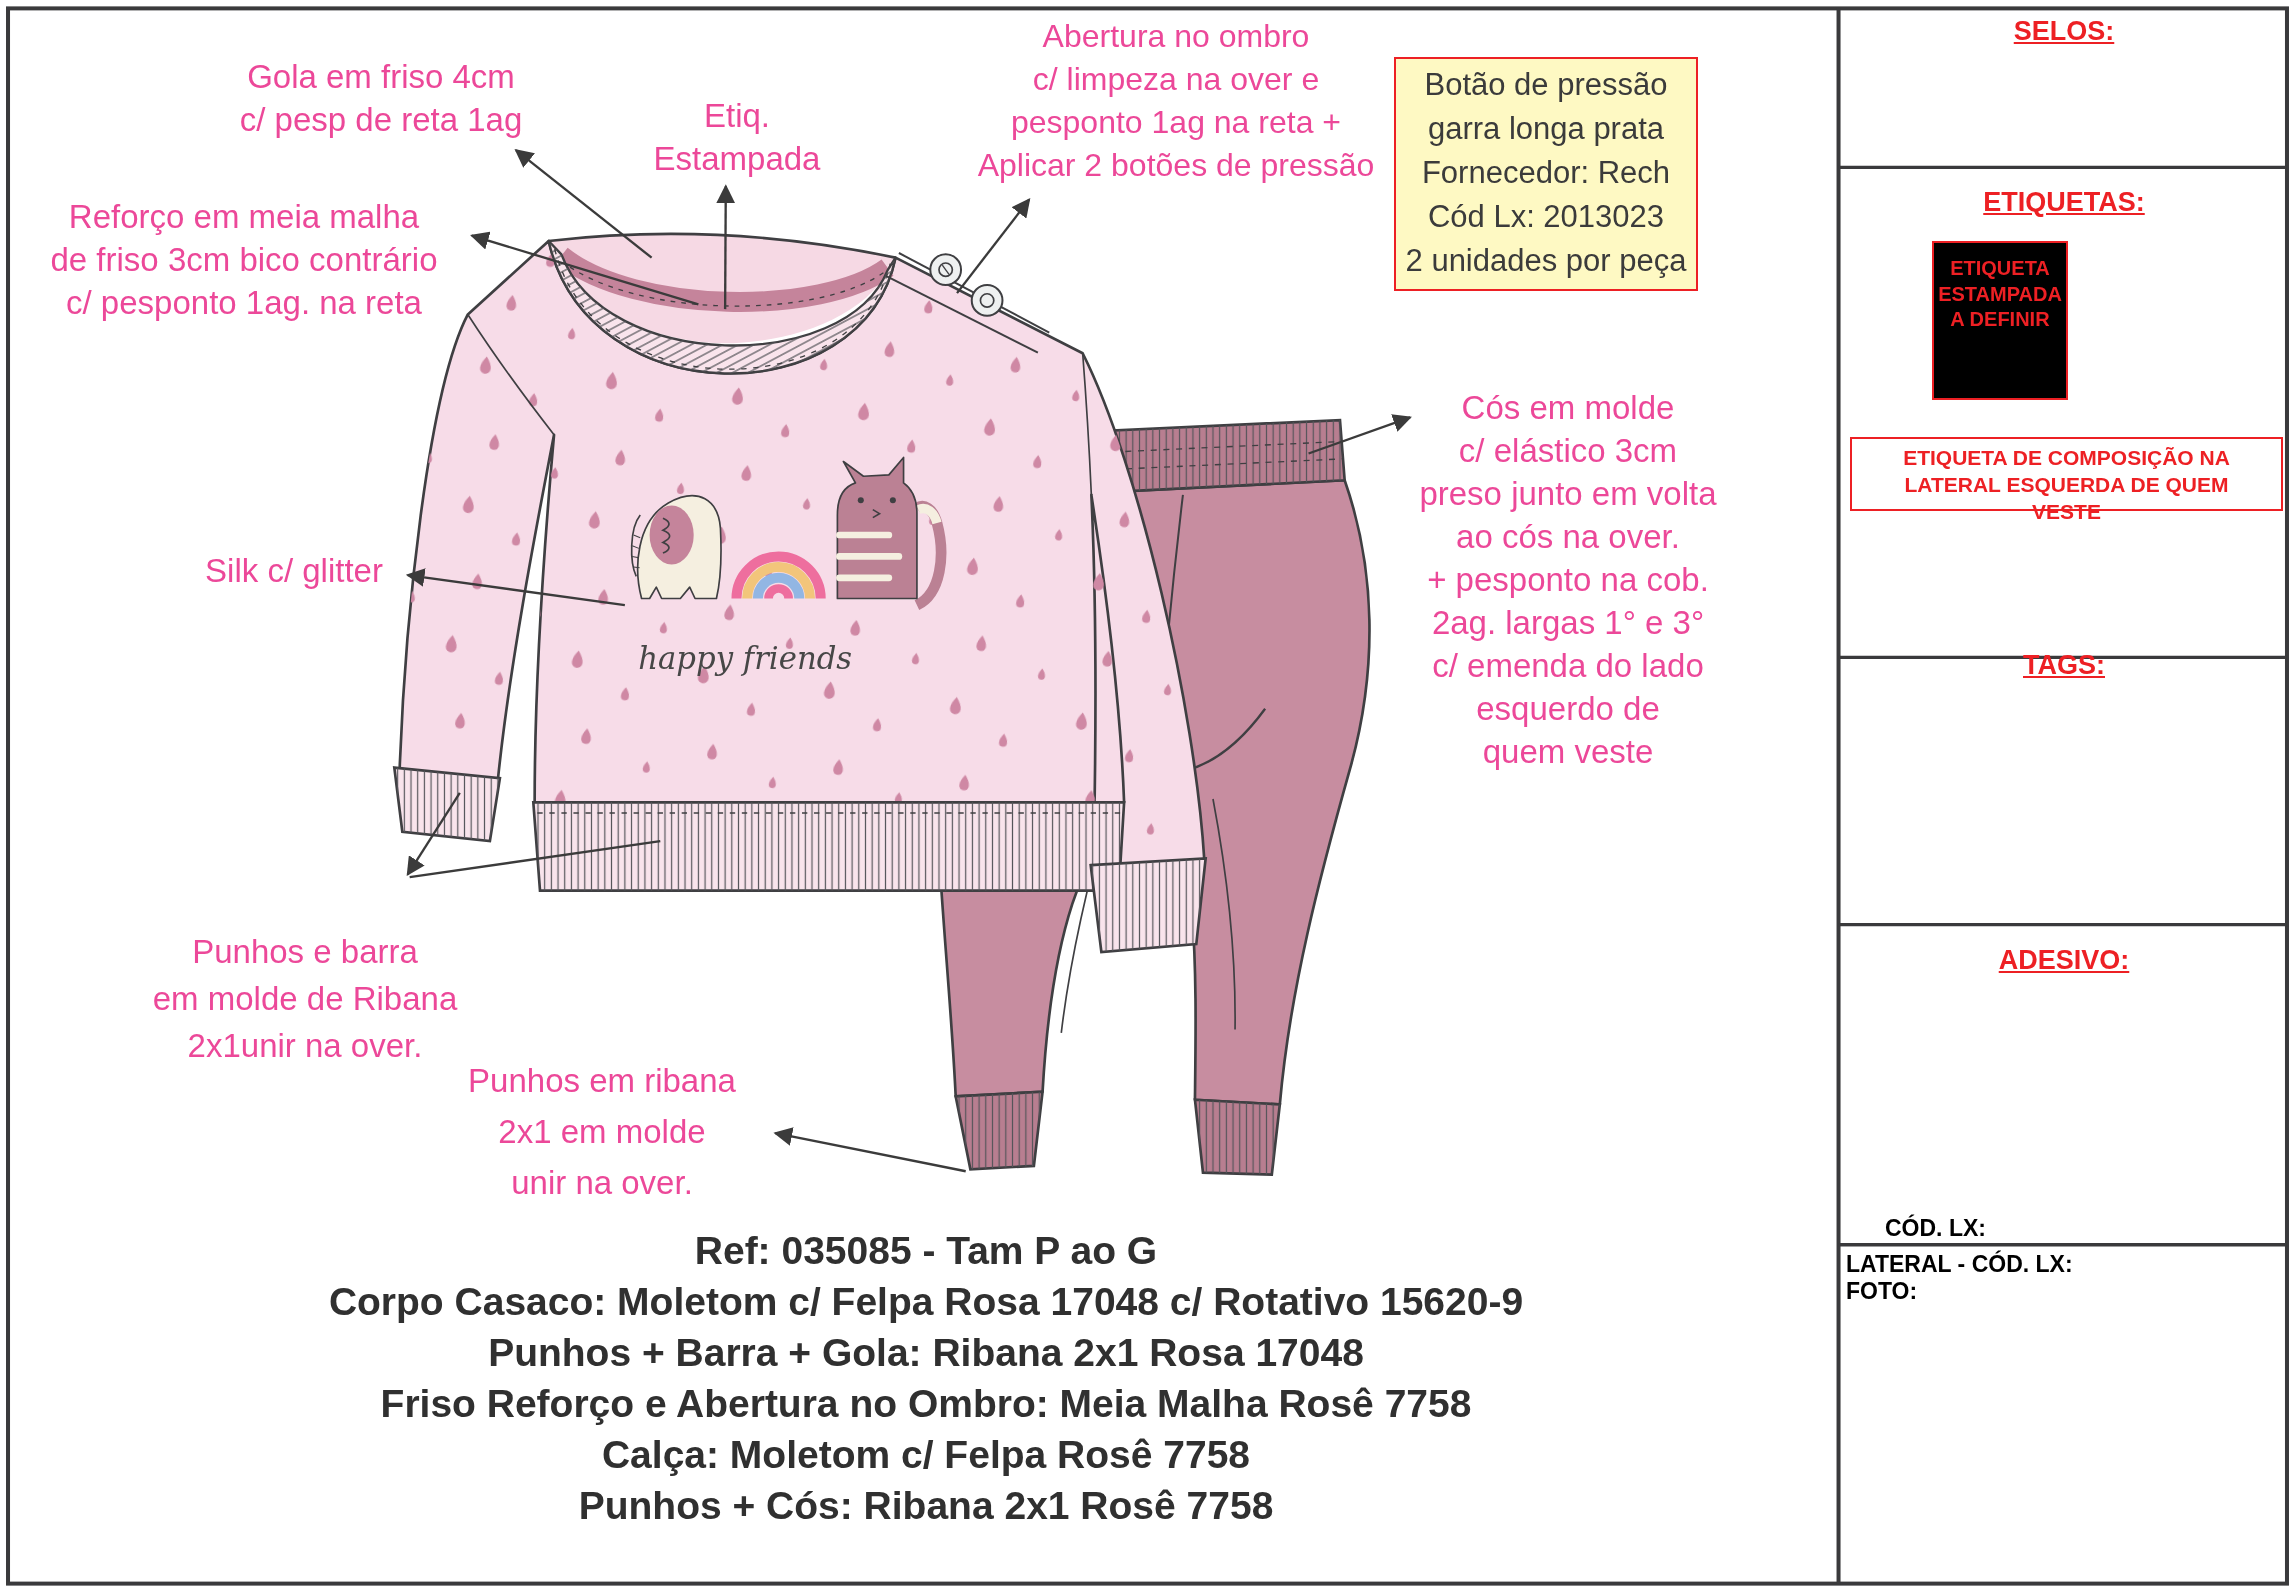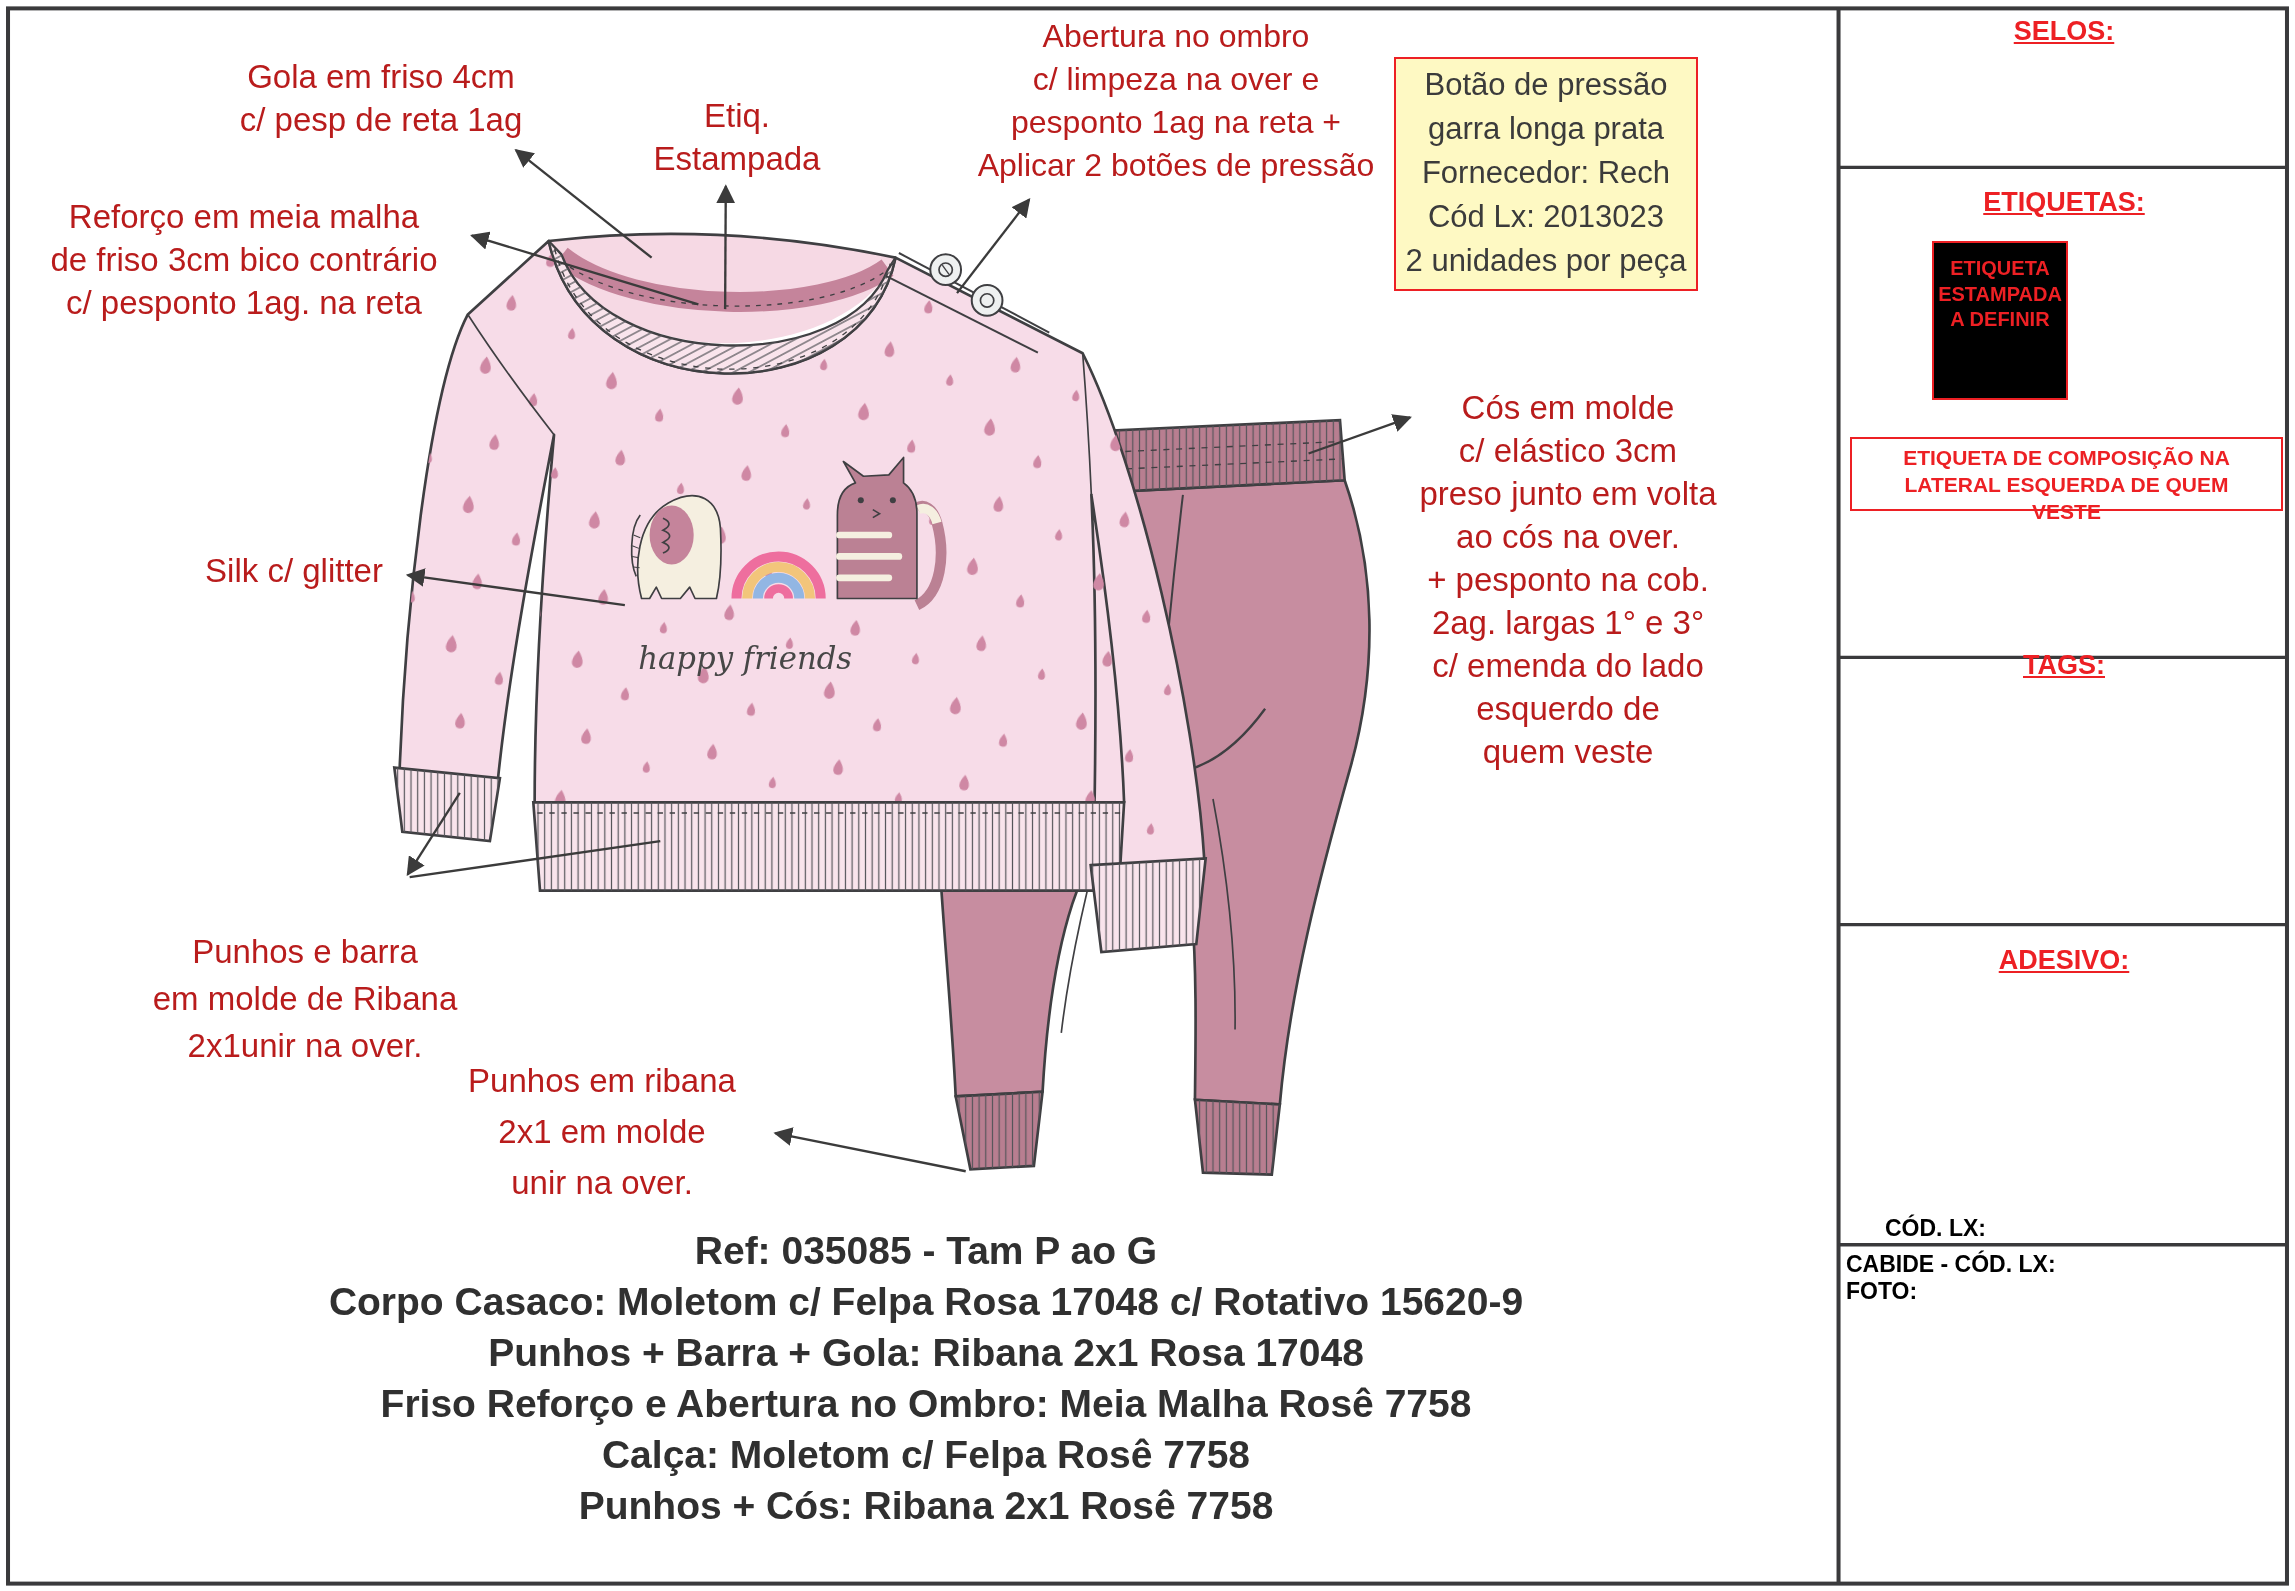--- a/index.html
+++ b/index.html
@@ -1,20 +1,20 @@
 <!DOCTYPE html>
 <html style="font-size:10.7px"><head>
 <meta charset="utf-8">
 <style>
   html,body{margin:0;padding:0;background:#ffffff;}
   .page{position:relative;width:2295px;height:1592px;background:#fff;overflow:hidden;
         font-family:"Liberation Sans",sans-serif;color:#3b3b3b;}
   svg.draw{position:absolute;left:0;top:0;z-index:1;}
   .txt{position:absolute;z-index:2;white-space:pre-line;text-align:center;
-       transform:translateX(-50%);font-size:33px;line-height:43px;color:#b91c1c;}
+       transform:translateX(-50%);font-size:33px;line-height:43px;color:#ec4899;}
   .ann-gola{left:381px;top:55px;}
   .ann-etiq{left:737px;top:94px;}
   .ann-abertura{left:1176px;top:14.7px;font-size:32px;}
   .ann-reforco{left:244px;top:195px;}
   .ann-silk{left:294px;top:549px;}
   .ann-cos{left:1568px;top:386px;}
   .ann-punhos-barra{left:305px;top:928px;line-height:47px;}
   .ann-punhos-ribana{left:602px;top:1055px;line-height:51px;}
   .note-box{position:absolute;z-index:2;left:1394px;top:57px;width:304px;height:234px;
        box-sizing:border-box;background:#fef9c3;border:2.7px solid #ed2024;
@@ -265,17 +265,17 @@
   <div class="sidebar-h sb-etiquetas">ETIQUETAS:</div>
   <div class="etq-box">ETIQUETA
 ESTAMPADA
 A DEFINIR</div>
   <div class="comp-box">ETIQUETA DE COMPOSIÇÃO NA
 LATERAL ESQUERDA DE QUEM
 VESTE</div>
   <div class="sidebar-h sb-tags">TAGS:</div>
   <div class="sidebar-h sb-adesivo">ADESIVO:</div>
   <div class="sb-plain sb-codlx">CÓD. LX:</div>
-  <div class="sb-plain sb-cabide">CABIDE - CÓD. LX:</div>
+  <div class="sb-plain sb-cabide">LATERAL - CÓD. LX:</div>
   <div class="sb-plain sb-foto">FOTO:</div>
 
 </div>
 
 
 </body></html>

